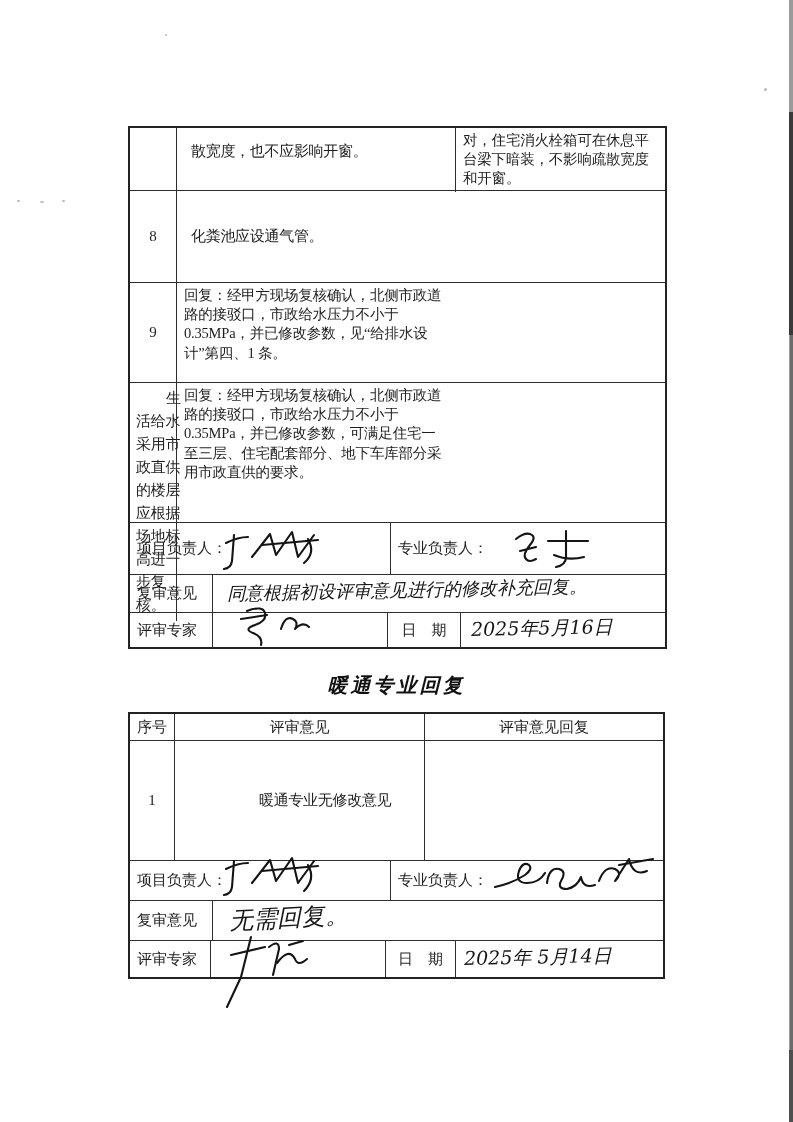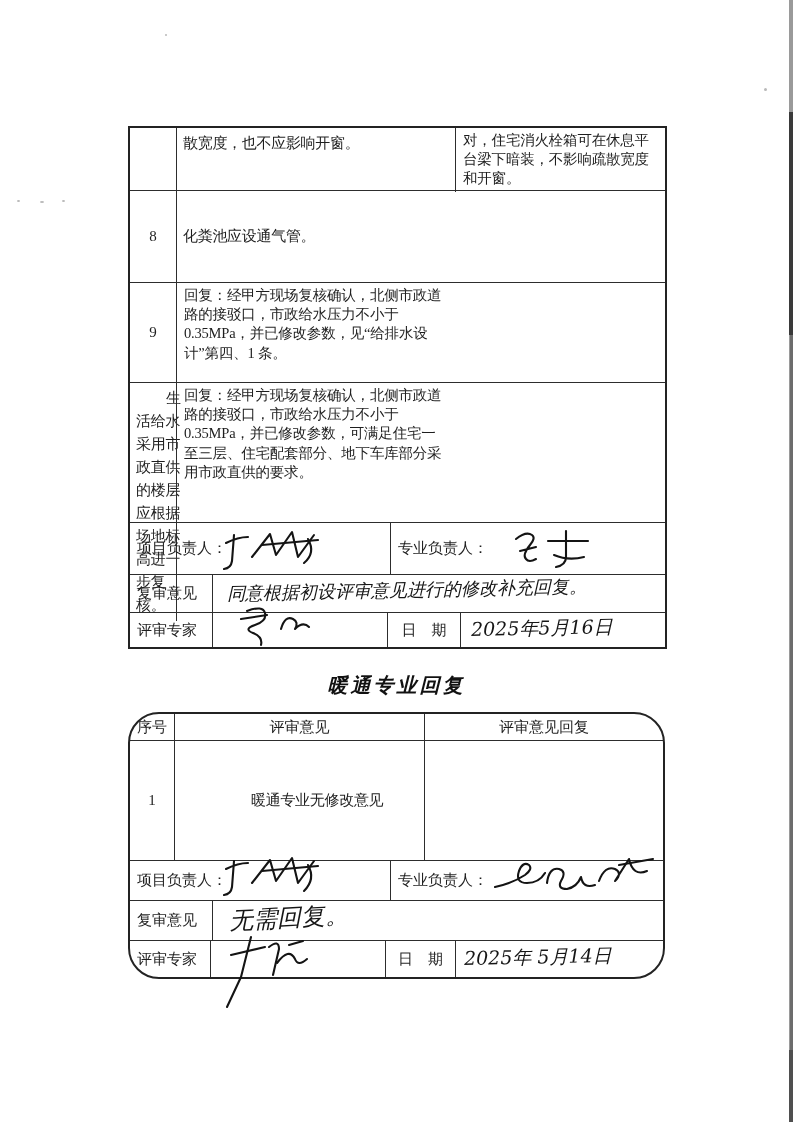--- a/index.html
+++ b/index.html
@@ -10,21 +10,21 @@
   }
   .tbl{position:absolute;border:2.2px solid #232323;box-sizing:border-box;background:#fff;}
   .trow{display:grid;box-sizing:border-box;position:relative;}
   .trow + .trow{border-top:1.6px solid #2d2d2d;}
   .c{box-sizing:border-box;position:relative;overflow:visible;}
   .c + .c{border-left:1.6px solid #2d2d2d;}
   .seq{display:flex;align-items:center;justify-content:center;font-size:15px;}
   .cm{padding:4px 6px;font-size:15px;line-height:23px;letter-spacing:-0.3px;}
   .cm.vc{display:flex;align-items:center;}
   .cm .ind{margin:0;text-indent:2em;}
-  .cm .noind{margin:0;}
+  .cm .noind{margin:8px;}
   .rp{padding:3px 7px;font-size:14.5px;line-height:19.2px;letter-spacing:-0.2px;}
   .hdr{display:flex;align-items:center;justify-content:center;font-size:15px;}
   .lbl{font-size:15px;display:flex;align-items:center;padding-left:7px;white-space:nowrap;}
   .sigbox{position:absolute;overflow:visible;}
   .hw{
     font-style:italic;color:#161616;white-space:nowrap;
     transform:rotate(-1.2deg);transform-origin:left center;
     font-family:"DejaVu Serif", serif;
   }
   .title2{
@@ -120,21 +120,21 @@
         <span>日　期</span>
       </div>
       <div class="c" style="display:flex;align-items:center;padding-left:10px;">
         <span class="hw" style="font-size:19px;">2025年5月16日</span>
       </div>
     </div>
   </div>
 
   <div class="title2" style="left:128px;top:672px;width:537px;font-style:italic;">暖通专业回复</div>
 
-  <div class="tbl" style="left:128px;top:712px;width:537px;border-radius:31px;">
+  <div class="tbl" style="left:128px;top:712px;width:537px;">
 
     <div class="trow" style="height:26px;grid-template-columns:44px 250px 1fr;">
       <div class="c hdr">序号</div>
       <div class="c hdr">评审意见</div>
       <div class="c hdr">评审意见回复</div>
     </div>
 
     <div class="trow" style="height:120px;grid-template-columns:44px 250px 1fr;">
       <div class="c seq">1</div>
       <div class="c cm vc" style="padding-left:76px;">

